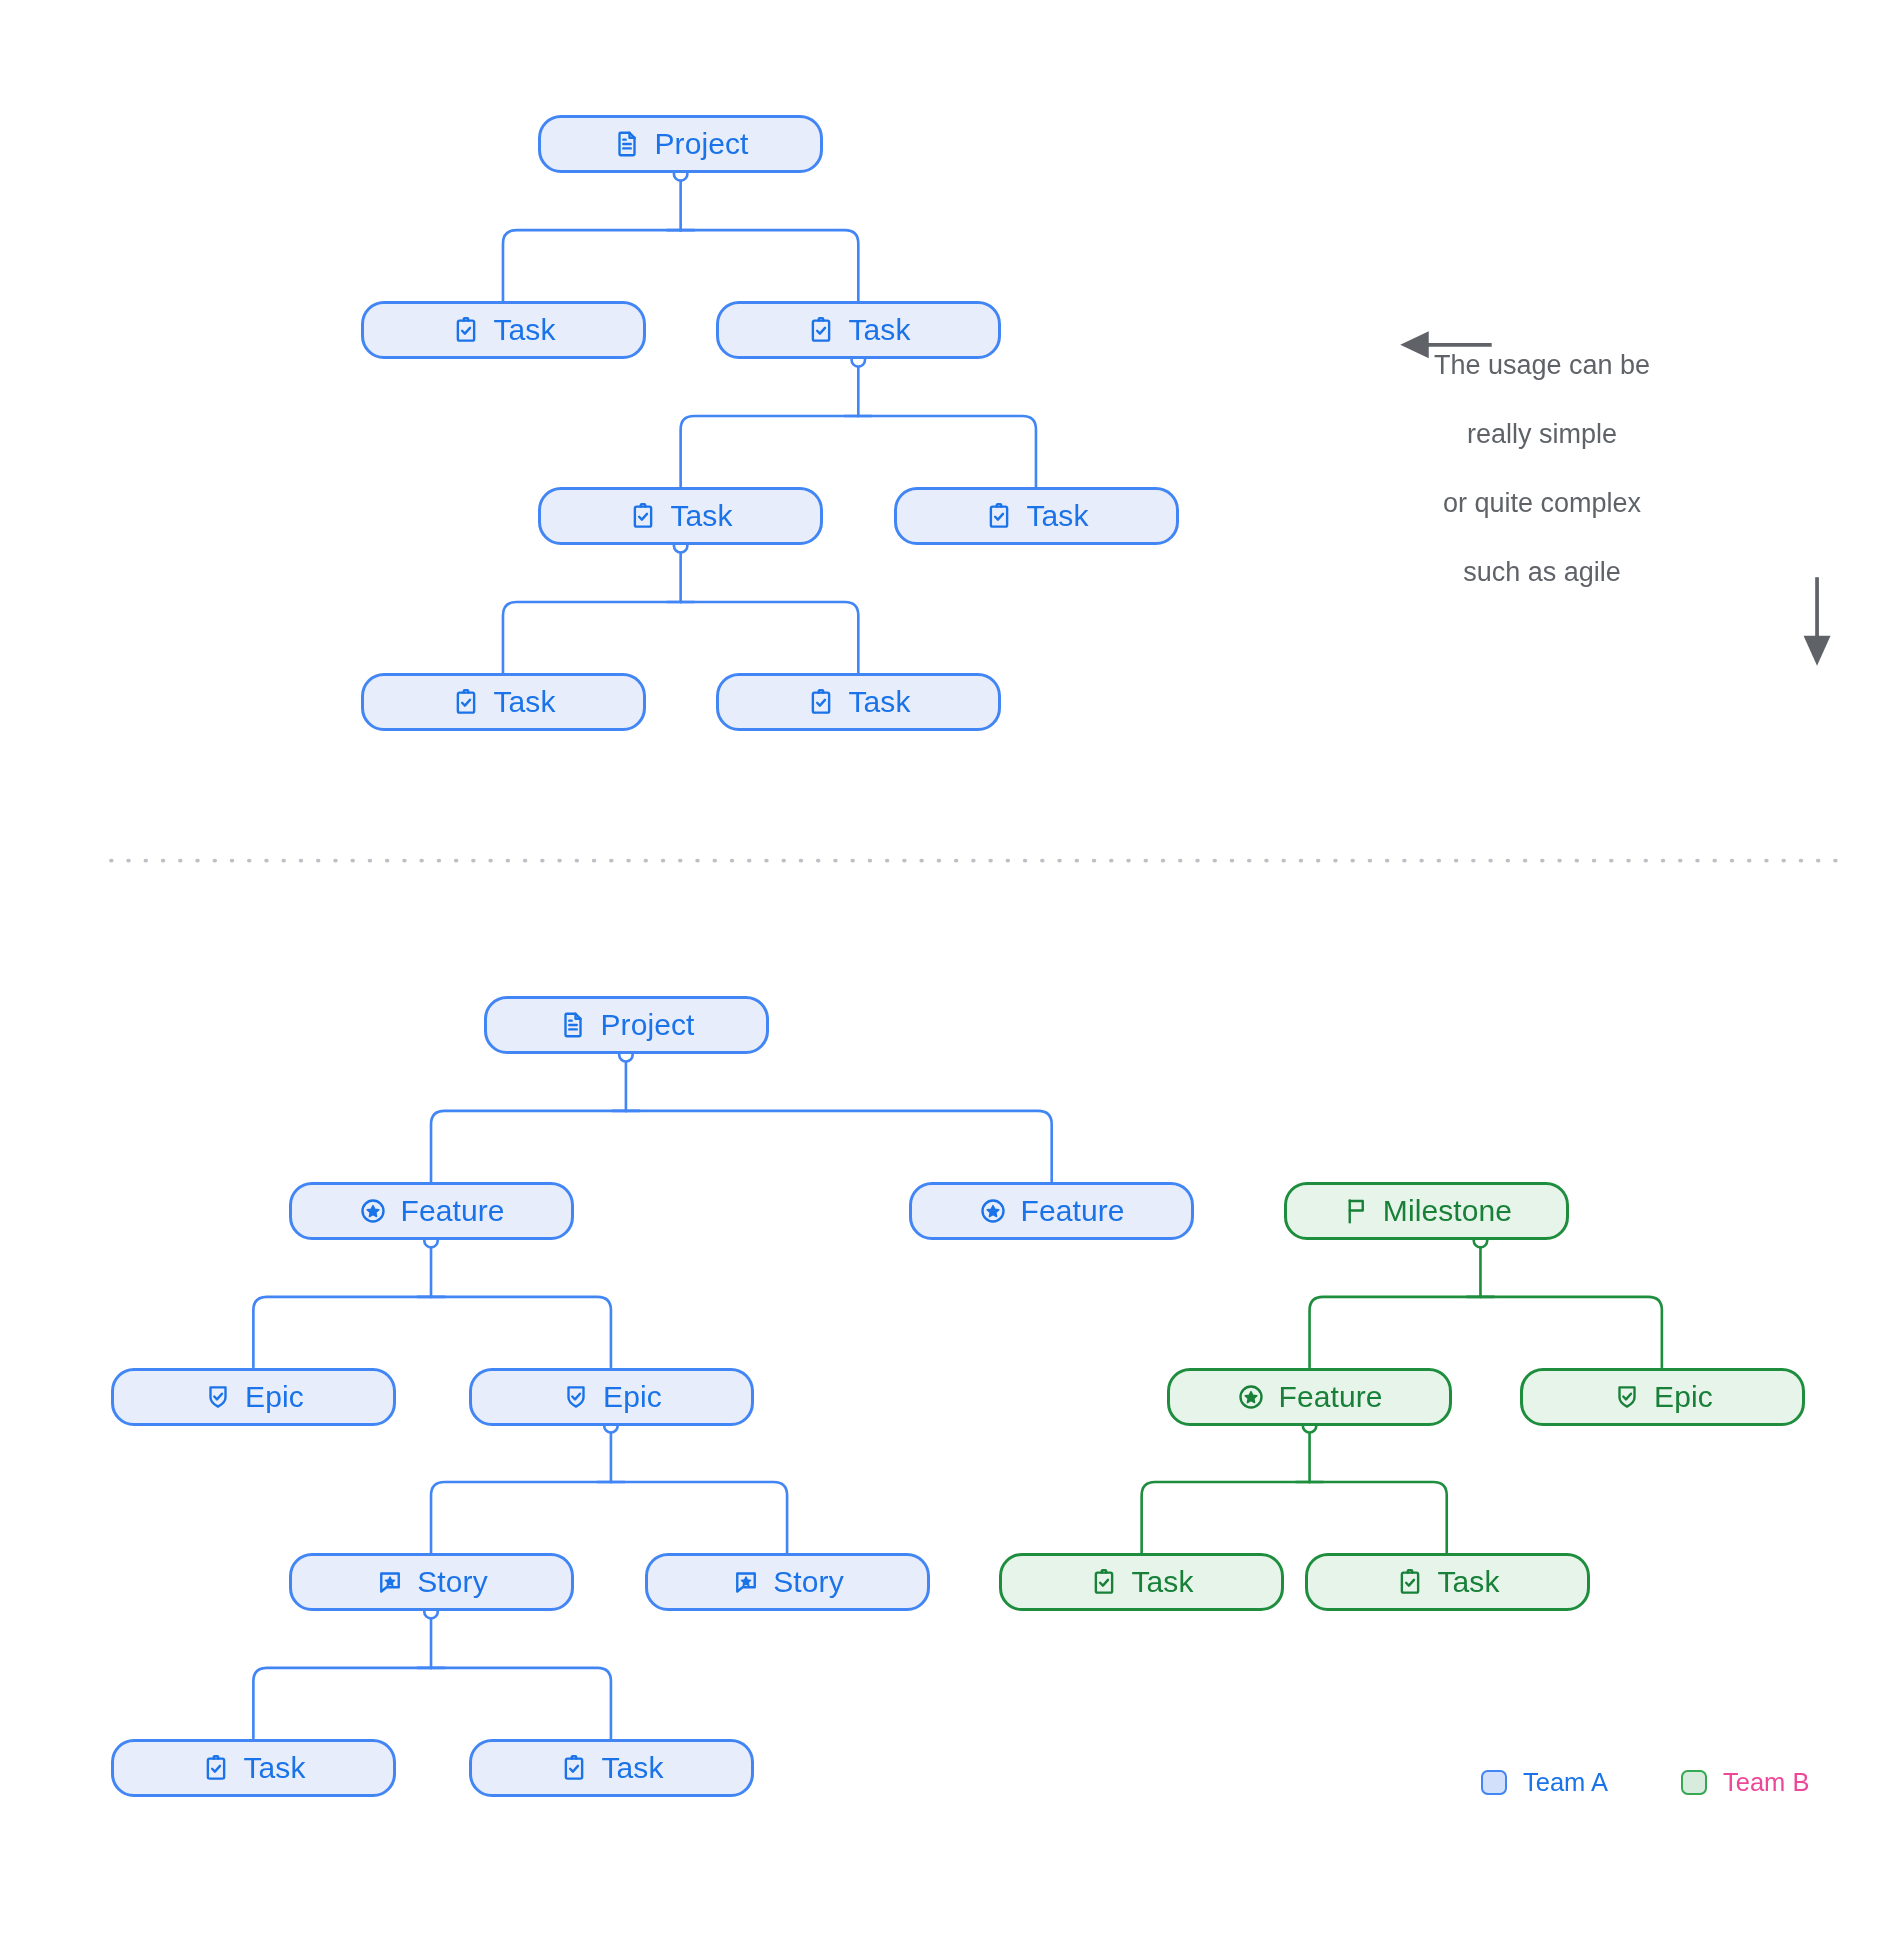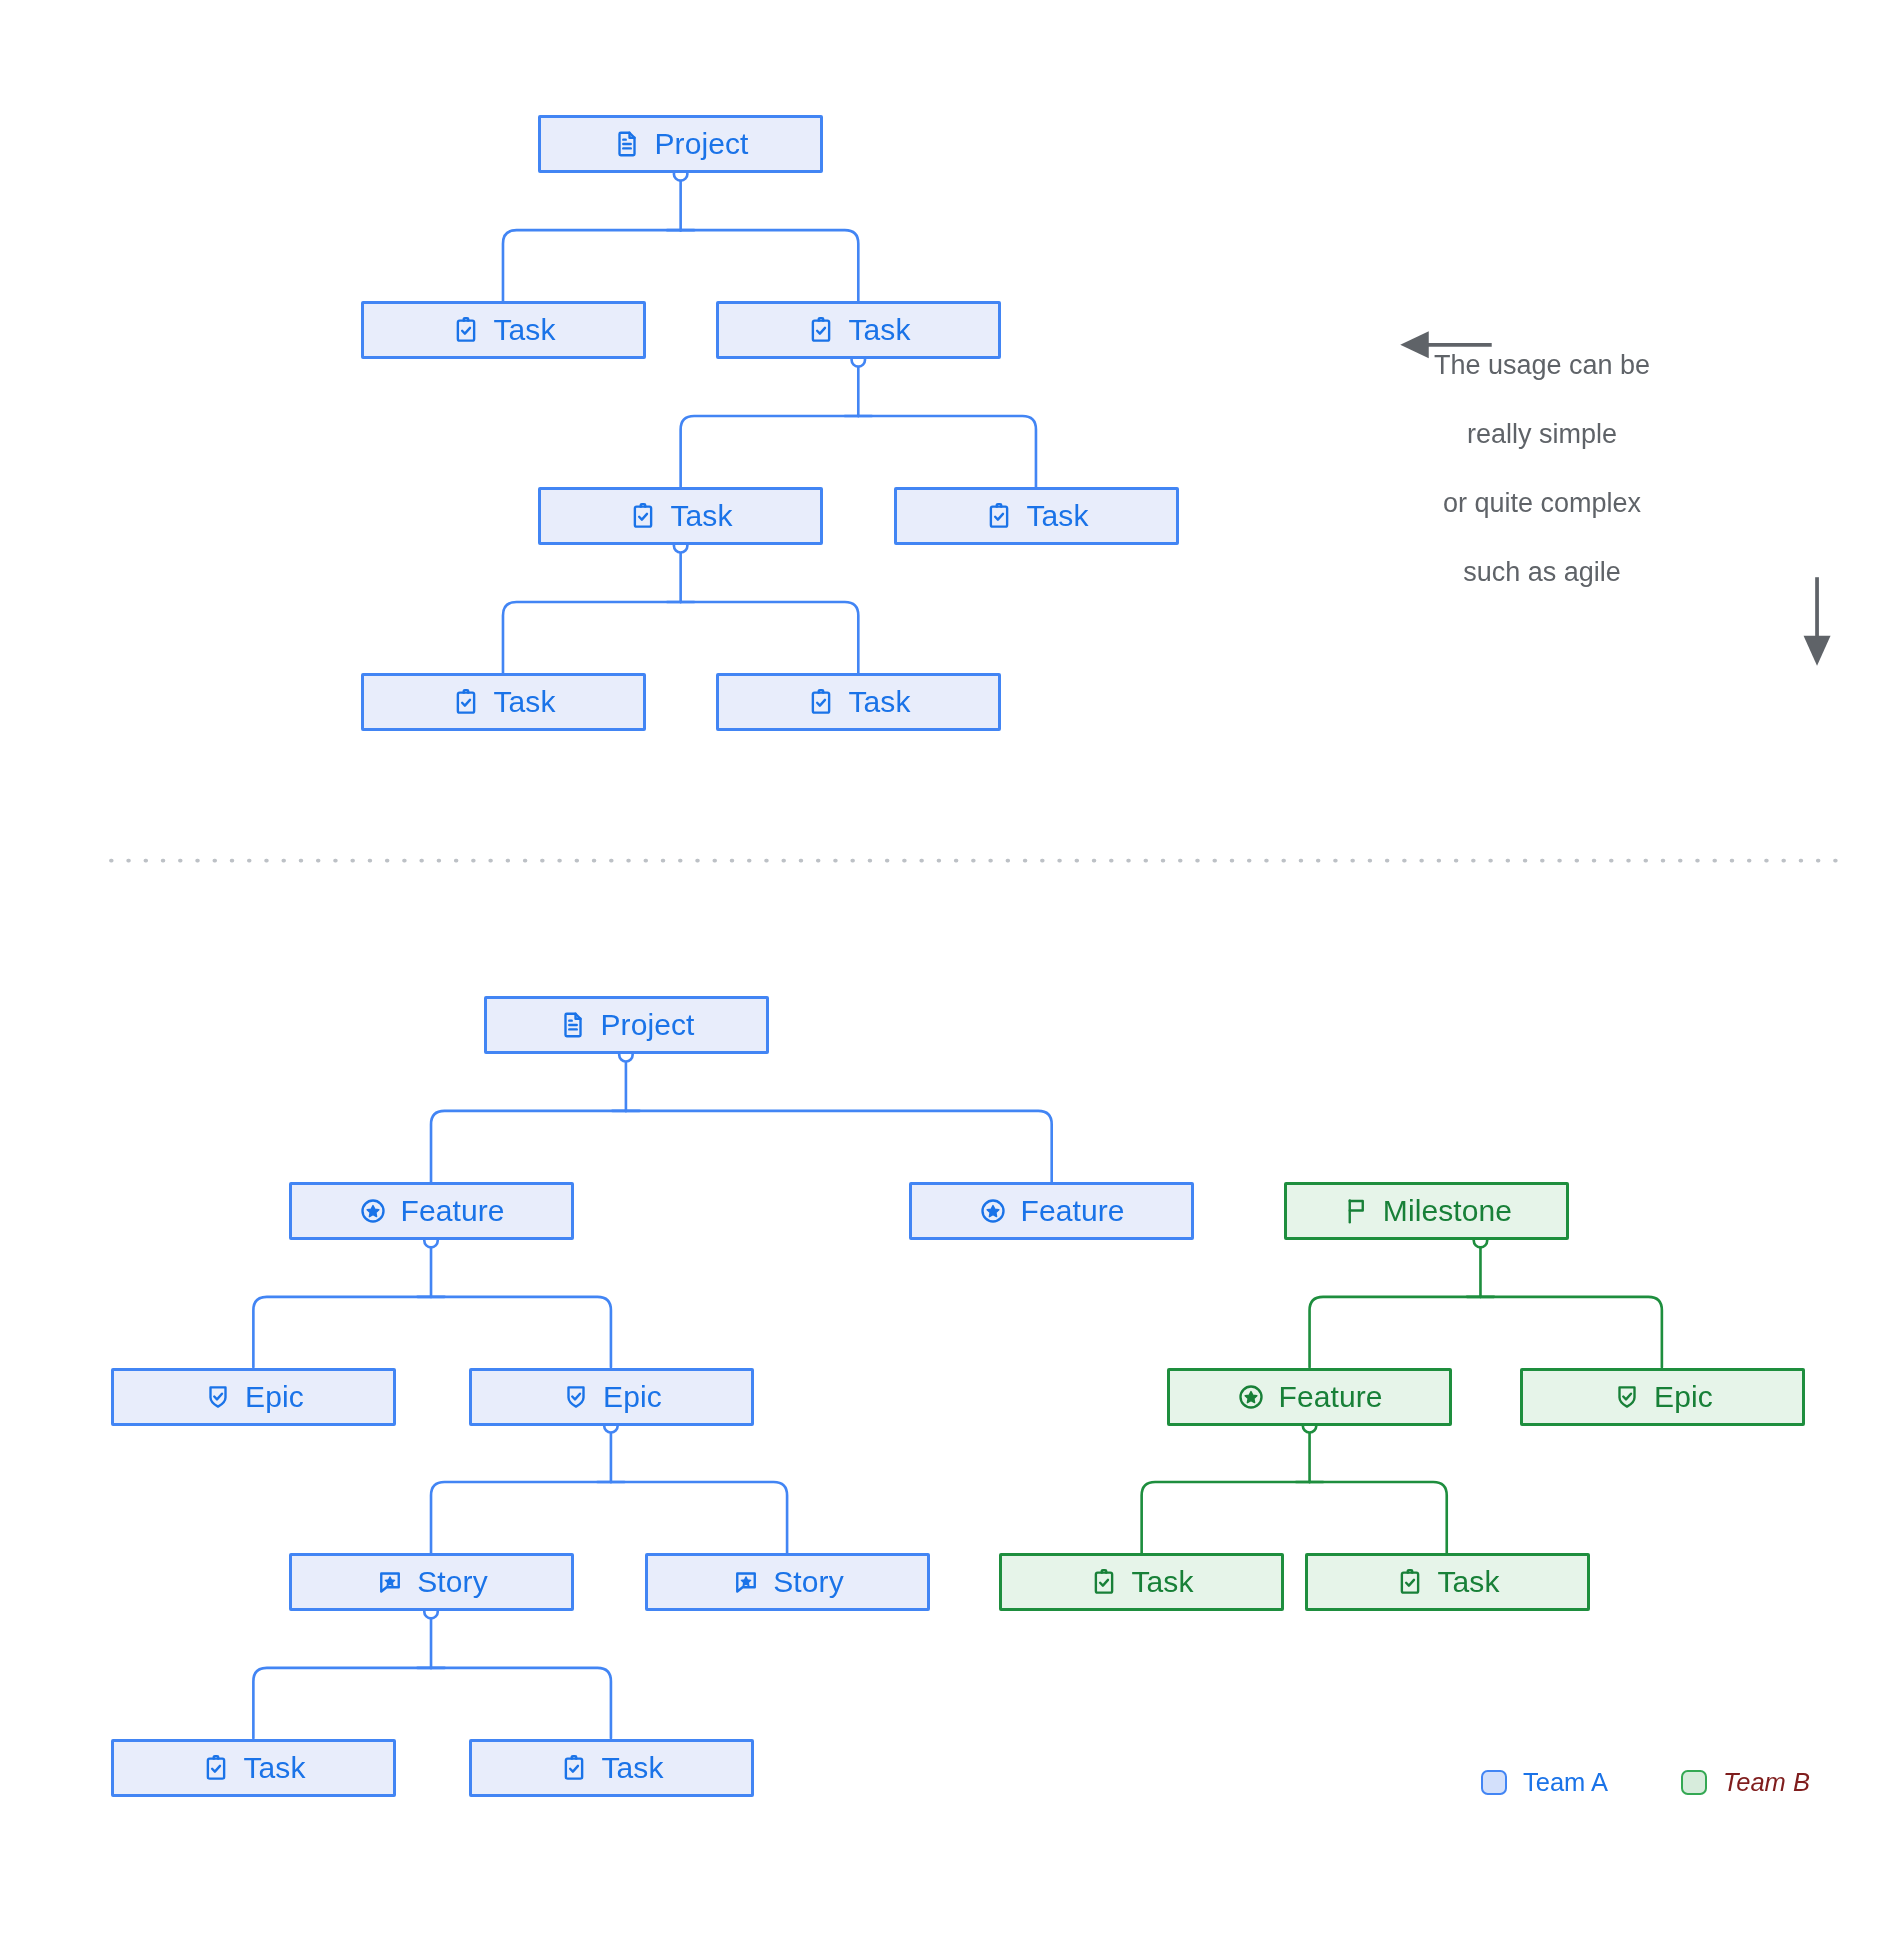--- a/index.html
+++ b/index.html
@@ -27,21 +27,21 @@
     height: 1955px;
     pointer-events: none;
   }
   .node {
     position: absolute;
     box-sizing: border-box;
     display: flex;
     align-items: center;
     justify-content: center;
     gap: 12px;
-    border-radius: 2px;
+    border-radius: 23px;
     border-width: 3px;
     border-style: solid;
     font-size: 30px;
     font-weight: 400;
     letter-spacing: 0.1px;
     white-space: nowrap;
   }
   .node.blue {
     background: #e8edfb;
     border-color: #4285f4;
@@ -82,21 +82,21 @@
   .legend .swatch {
     width: 25.5px;
     height: 25.5px;
     border-radius: 6.7px;
     border-width: 2.2px;
     border-style: solid;
     box-sizing: border-box;
   }
   .legend.blue { color: #1a73e8; }
   .legend.blue .swatch { background: #d3e0fb; border-color: #4285f4; }
-  .legend.green { color: #7f1d1d; font-style: italic; }
+  .legend.green { color: #ec4899; }
   .legend.green .swatch { background: #d7ecdc; border-color: #34a853; }
 </style>
 </head>
 <body>
 
 <div id="canvas">
 
   <svg class="edge-layer" id="edge-layer" viewBox="0 0 2532 2608" width="1898" height="1955">
       <path d="M 908 241 L 908 307" fill="none" stroke="#4285f4" stroke-width="3.5" stroke-linecap="round"></path>
       <circle cx="908" cy="232" r="9" fill="#ffffff" stroke="#4285f4" stroke-width="3.5"></circle>

